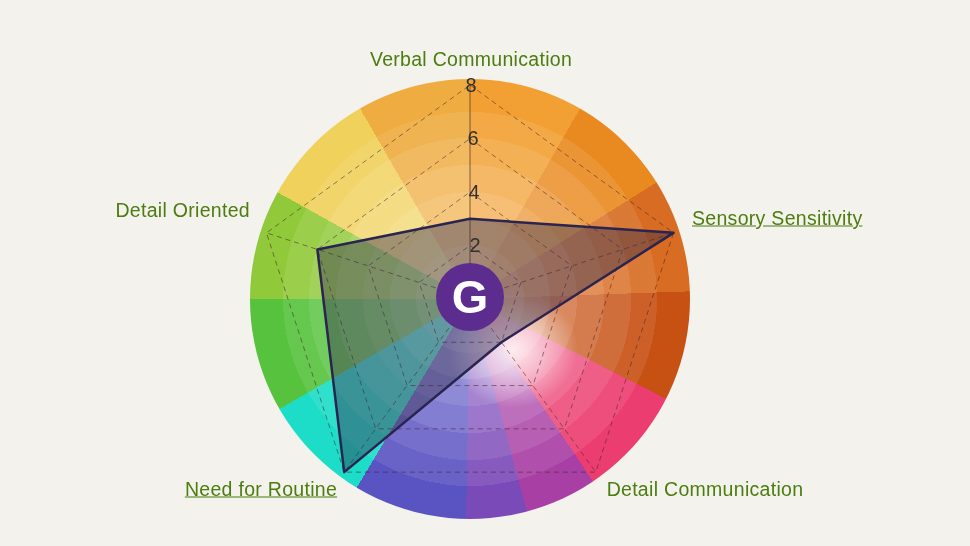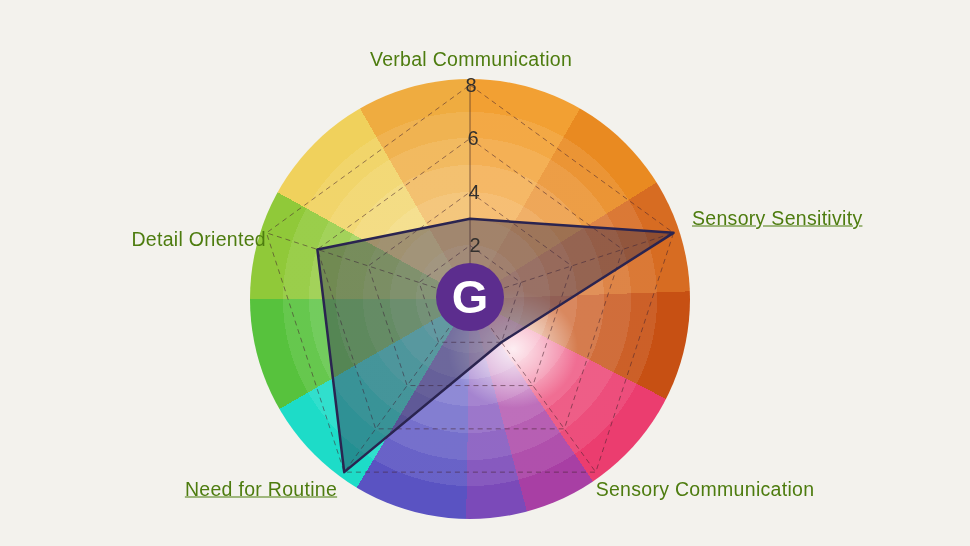--- a/index.html
+++ b/index.html
@@ -46,21 +46,21 @@
   }
   
   .axis-label{
     position:absolute;white-space:nowrap;
     font-size:19.5px;color:#4d7c0f;letter-spacing:0.3px;
   }
   .lbl-verbal  {left:471px;top:59px; transform:translate(-50%,-50%);}
   .lbl-sensory {left:692px;top:218px;transform:translate(0,-50%);text-decoration:underline;}
   .lbl-social  {left:705px;top:489px;transform:translate(-50%,-50%);}
   .lbl-routine {left:261px;top:489px;transform:translate(-50%,-50%);text-decoration:underline;}
-  .lbl-detail  {left:250px;top:239px;transform:translate(-100%,-50%);margin-left:16px;}
+  .lbl-detail  {left:250px;top:210px;transform:translate(-100%,-50%);}
   
   .tick{
     position:absolute;transform:translate(-50%,-50%);
     font-size:20px;color:#33302E;
   }
   .tick-0{left:475px;top:245px;}
   .tick-1{left:474px;top:192px;}
   .tick-2{left:473px;top:138px;}
   .tick-3{left:471px;top:85px;}
 </style>
@@ -87,21 +87,21 @@
       <polygon points="470,85 673.5260944871628,232.87036320376126 595.7860439905893,472.12963679623874 344.21395600941077,472.12963679623874 266.4739055128371,232.8703632037613" fill="none" stroke="rgba(70,35,45,0.55)" stroke-width="1" stroke-dasharray="5,4"></polygon>
       <polygon points="470,218.75 673.5260944871628,232.87036320376126 501.4465109976473,342.28240919905966 344.21395600941077,472.12963679623874 317.35542913462785,249.40277240282097" fill="rgba(45,38,72,0.42)" stroke="#2A2450" stroke-width="2.5" stroke-linejoin="round"></polygon>
     </svg>
 
   <div id="logo" style="background: rgb(92, 45, 142);">
     <span style="color: rgb(255, 255, 255);">G</span>
   </div>
 
   <div class="axis-label lbl-verbal">Verbal Communication</div>
   <div class="axis-label lbl-sensory">Sensory Sensitivity</div>
-  <div class="axis-label lbl-social">Sensory Communication</div>
+  <div class="axis-label lbl-social">Detail Communication</div>
   <div class="axis-label lbl-routine">Need for Routine</div>
   <div class="axis-label lbl-detail">Detail Oriented</div>
 
   <span class="tick tick-0">2</span>
   <span class="tick tick-1">4</span>
   <span class="tick tick-2">6</span>
   <span class="tick tick-3">8</span>
 
 </div>
 

